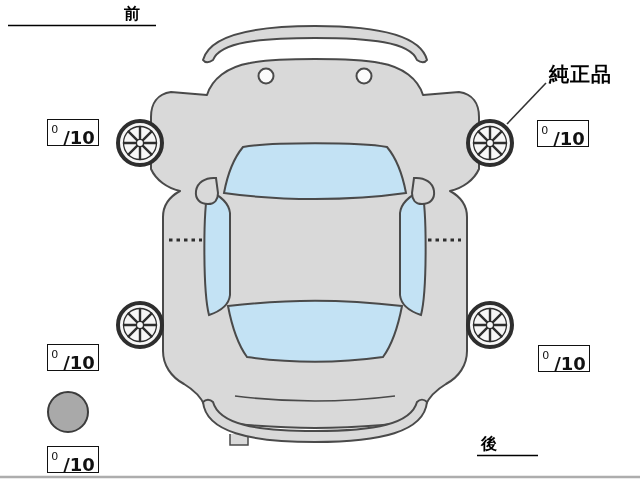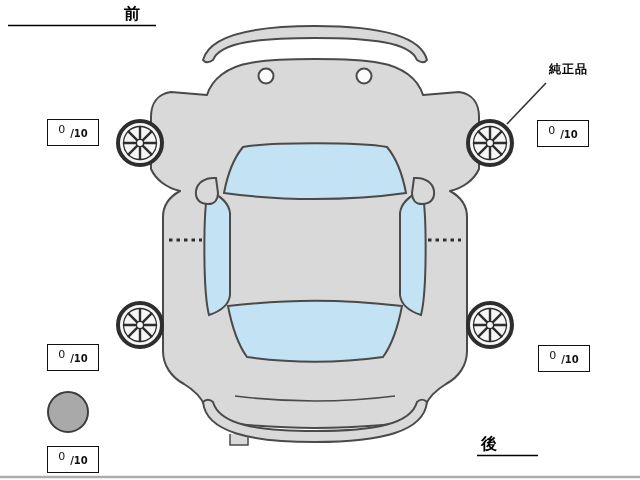--- a/index.html
+++ b/index.html
@@ -16,25 +16,25 @@
     position: absolute;
     width: 52px;
     height: 27px;
     background: #ffffff;
     border: 1.5px solid #111111;
     box-sizing: border-box;
     display: flex;
     justify-content: center;
   }
   .score-num { font-size: 11px; line-height: 1; padding-top: 4px; color: #111; }
-  .score-den { font-size: 10px; font-weight: bold; line-height: 1; padding-top: 9px; margin-left: 5px; color: #111; }
+  .score-den { font-size: 18px; font-weight: bold; line-height: 1; padding-top: 9px; margin-left: 5px; color: #111; }
   .jp-label { position: absolute; color: #000; white-space: nowrap; }
   #front-label   { left: 124px; top: 4px;   font-size: 16px; font-weight: bold; }
   #rear-label    { left: 481px; top: 434px; font-size: 16px; font-weight: bold; }
-  #genuine-label { left: 549px; top: 61px;  font-size: 12px; font-weight: bold; letter-spacing: 1px; }
+  #genuine-label { left: 549px; top: 61px;  font-size: 20px; font-weight: bold; letter-spacing: 1px; }
 </style>
 </head>
 <body>
 
 <div id="stage">
 
   <svg width="640" height="480" viewBox="0 0 640 480">
     <defs>
       <g id="wheel-proto">
         <circle r="22" fill="#f6f6f6" stroke="#2e2e2e" stroke-width="4"></circle>

